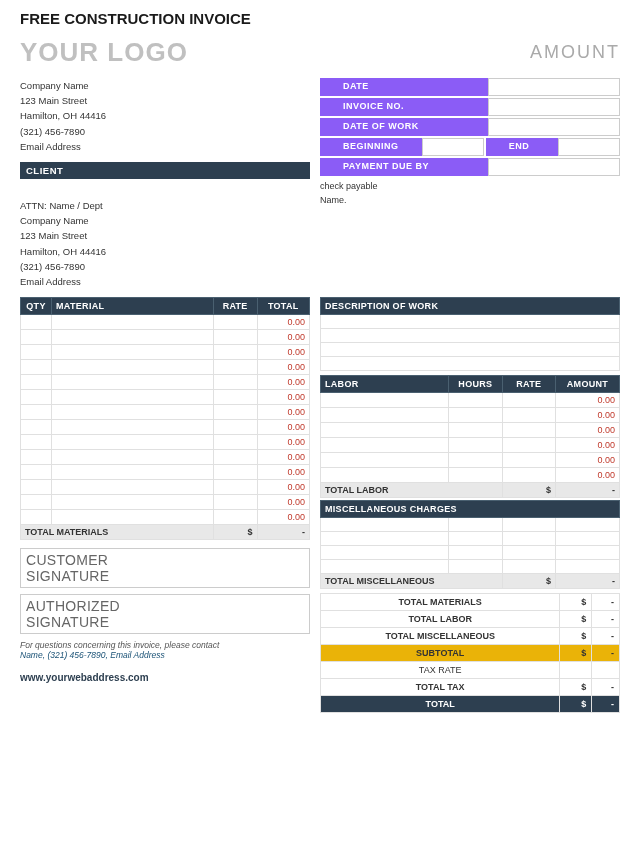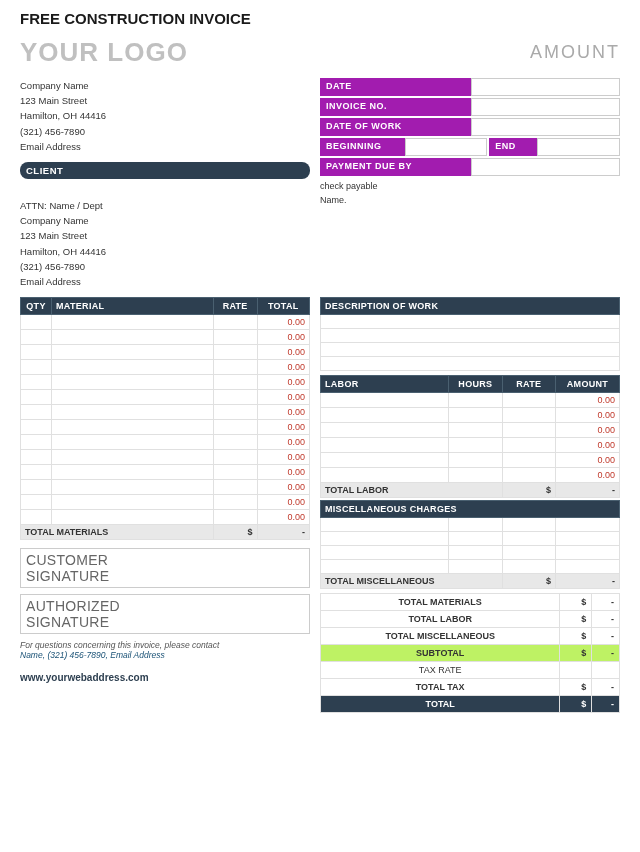--- a/index.html
+++ b/index.html
@@ -48,39 +48,38 @@
       color: #333;
       margin-bottom: 8px;
     }
     .section-header {
       background: #2d3f50;
       color: #fff;
       font-weight: bold;
       font-size: 9.5px;
       padding: 3px 6px;
       letter-spacing: 0.5px;
-      border-radius: 8px;
     }
     .client-info {
       font-size: 9.5px;
       line-height: 1.6;
       color: #333;
       margin-top: 19px;
     }
     
     .info-row {
       display: flex;
       margin-bottom: 2px;
     }
     .info-box {
-      background: #a21caf;
+      background: #8b5cf6;
       color: #fff;
       font-weight: bold;
       font-size: 9px;
-      padding: 3px 6px;
+      padding: 3px 23px;
       flex: 1;
       letter-spacing: 0.5px;
     }
     .info-value-box {
       border: 1px solid #ccc;
       flex: 1;
       padding: 2px 4px;
       font-size: 9px;
       min-height: 18px;
     }
@@ -507,21 +506,21 @@
         <tr class="bold-row">
           <td><strong>TOTAL LABOR</strong></td>
           <td class="right-align">$</td>
           <td class="right-align">-</td>
         </tr>
         <tr class="bold-row">
           <td><strong>TOTAL MISCELLANEOUS</strong></td>
           <td class="right-align">$</td>
           <td class="right-align">-</td>
         </tr>
-        <tr class="bold-row" style="background:#bef264">
+        <tr class="bold-row" style="background:#eab308">
           <td><strong>SUBTOTAL</strong></td>
           <td class="right-align">$</td>
           <td class="right-align">-</td>
         </tr>
         <tr>
           <td>TAX RATE</td>
           <td></td>
           <td></td>
         </tr>
         <tr class="bold-row">

